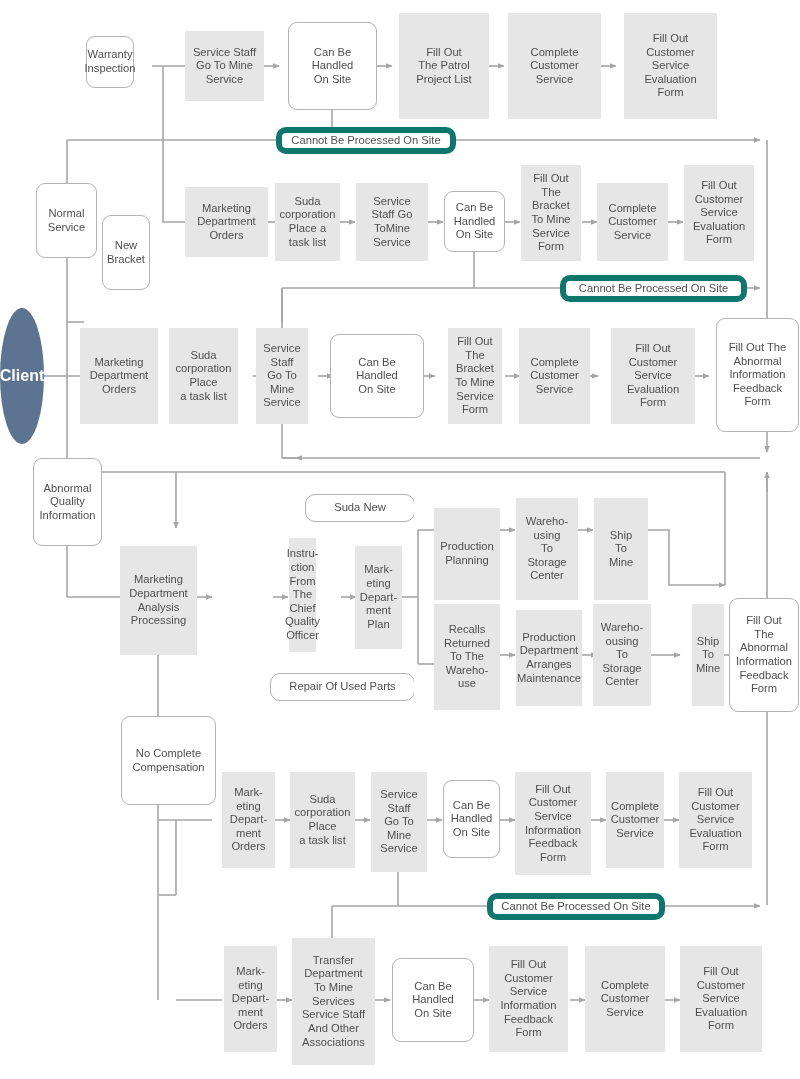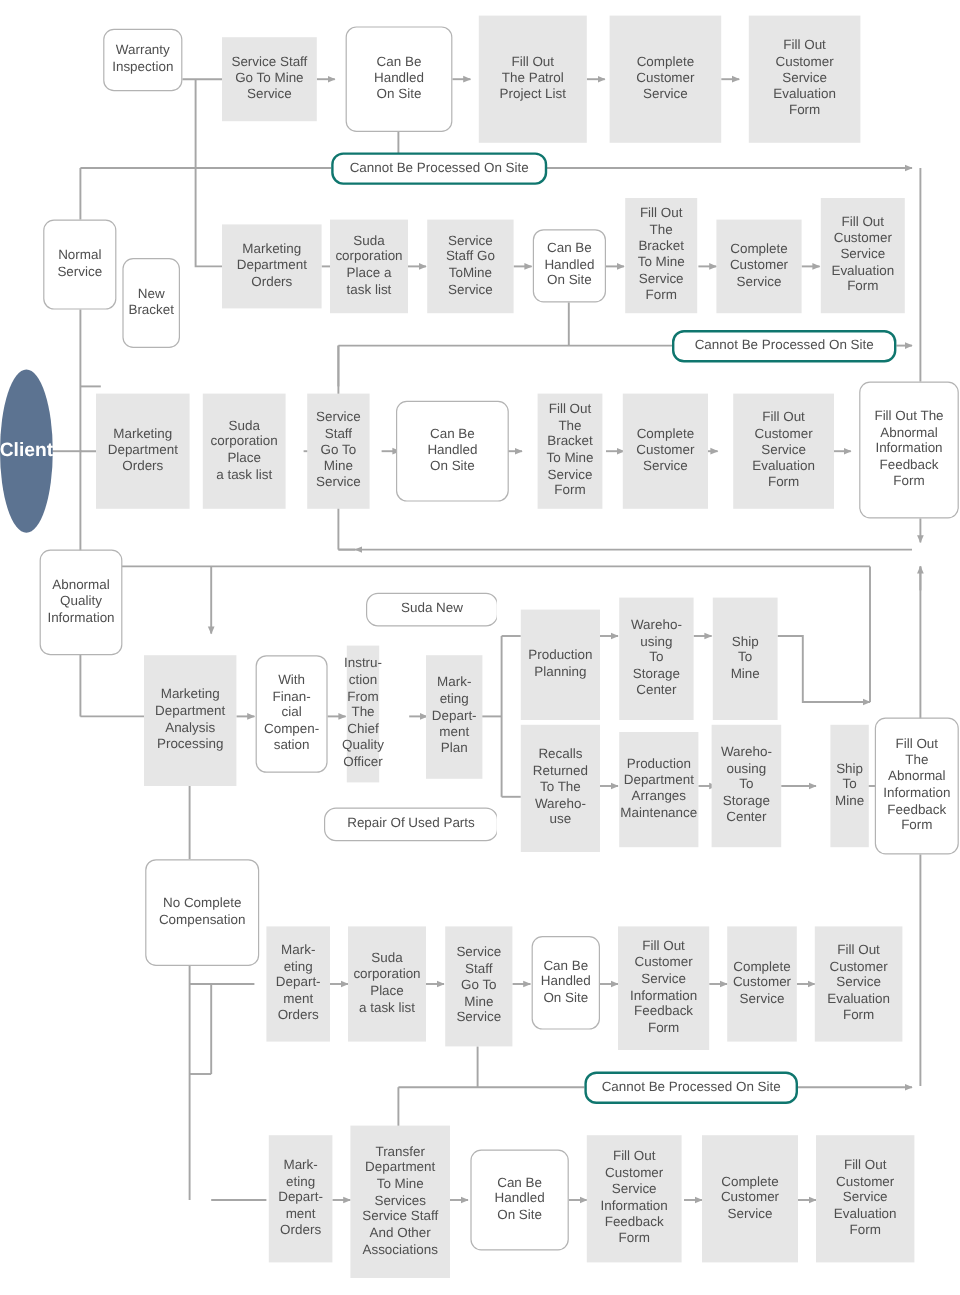--- a/index.html
+++ b/index.html
@@ -10,21 +10,21 @@
 
   .node{position:absolute;box-sizing:border-box;display:flex;align-items:center;
         justify-content:center;text-align:center;line-height:1.22;
         font-size:11.2px;color:#4f4f4f;white-space:pre-line;padding:2px 3px;}
 
   
   .proc{background:#e6e6e6;}
   
   .round{background:#ffffff;border:1px solid #b3b3b3;border-radius:9px;}
   
-  .pill{background:#ffffff;border:2px solid #0f766e;border-radius:10px;}
+  .pill{background:#ffffff;border:6px solid #0f766e;border-radius:10px;}
   
   .callout{background:#ffffff;border:1px solid #b3b3b3;border-radius:10px;}
   .callout .tail{position:absolute;right:-13px;top:50%;transform:translateY(-50%);
         width:0;height:0;border-top:11px solid transparent;border-bottom:11px solid transparent;
         border-left:13px solid #ffffff;}
   .callout .tailb{position:absolute;right:-14px;top:50%;transform:translateY(-50%);
         width:0;height:0;border-top:12px solid transparent;border-bottom:12px solid transparent;
         border-left:14px solid #b3b3b3;z-index:-1;}
 
   .ellipse{position:absolute;background:#5c7391;border-radius:50%;
@@ -144,21 +144,21 @@
       <path d="M332,940 L332,940"></path>
 
       <path d="M277,1000 L292,1000" marker-end="url(#ar)"></path>
       <path d="M375,1000 L390,1000" marker-end="url(#ar)"></path>
       <path d="M474,1000 L489,1000" marker-end="url(#ar)"></path>
       <path d="M570,1000 L585,1000" marker-end="url(#ar)"></path>
       <path d="M665,1000 L680,1000" marker-end="url(#ar)"></path>
     </g>
   </svg>
 
-  <div class="node round" style="left:86px;top:24px;width:66px;height:52px;">Warranty
+  <div class="node round" style="left:86px;top:36px;width:48px;height:52px;">Warranty
 Inspection</div>
 
   <div class="node proc" style="left:185px;top:31px;width:79px;height:70px;">Service  Staff
 Go To Mine
 Service</div>
 
   <div class="node round" style="left:288px;top:22px;width:89px;height:88px;">Can Be
 Handled
 On Site</div>
 
@@ -267,25 +267,20 @@
 
   <div class="node round" style="left:33px;top:458px;width:69px;height:88px;">Abnormal
 Quality
 Information</div>
 
   <div class="node proc" style="left:120px;top:546px;width:77px;height:109px;">Marketing
 Department
 Analysis
 Processing</div>
 
-  <div class="node round" style="left:213px;top:546px;width:60px;height:98px;">With
-Finan-
-cial
-Compen-
-sation</div>
 
   <div class="node proc" style="left:289px;top:538px;width:27px;height:114px;">Instru-
 ction
 From
 The
 Chief
 Quality
 Officer</div>
 
   <div class="node proc" style="left:355px;top:546px;width:47px;height:103px;">Mark-

